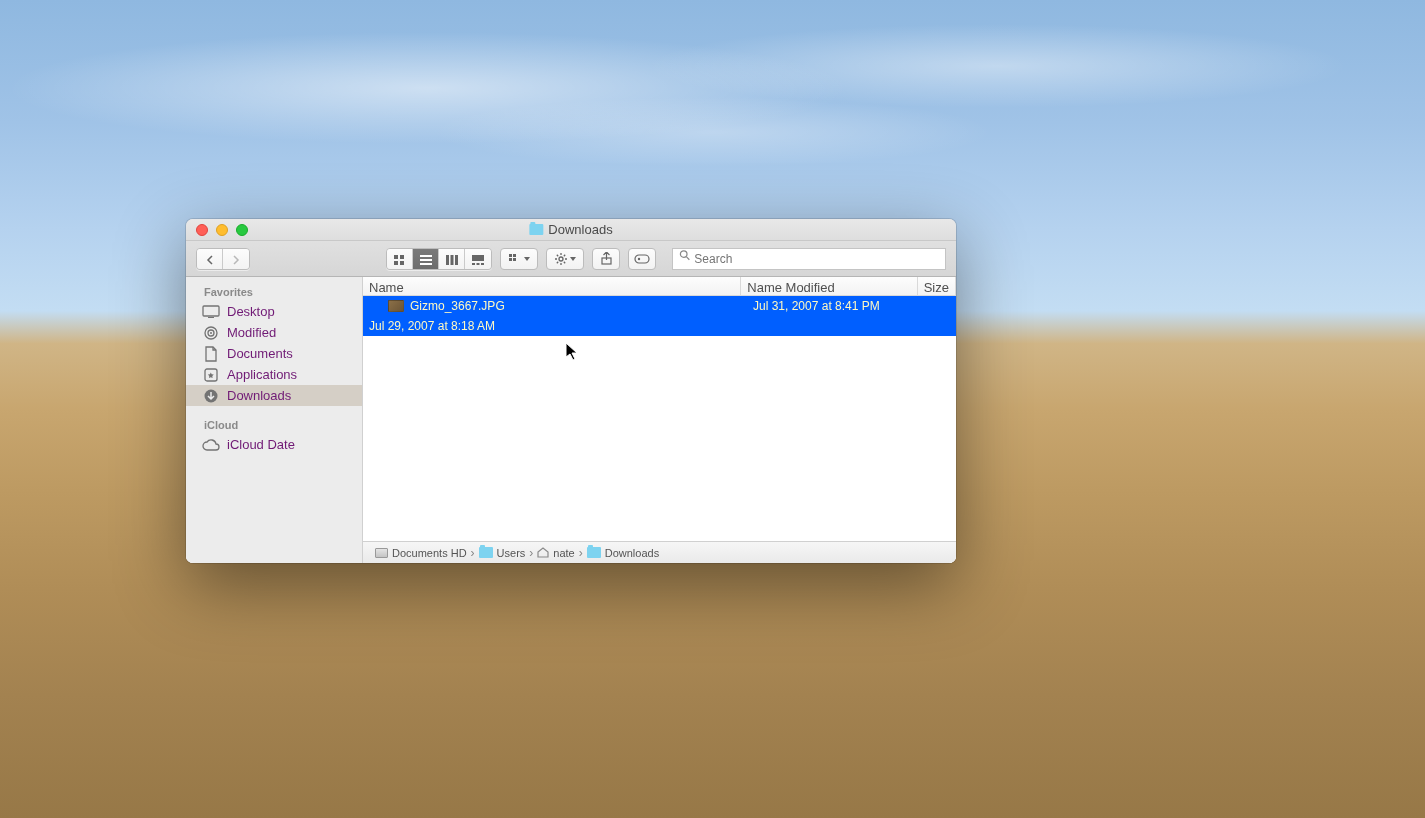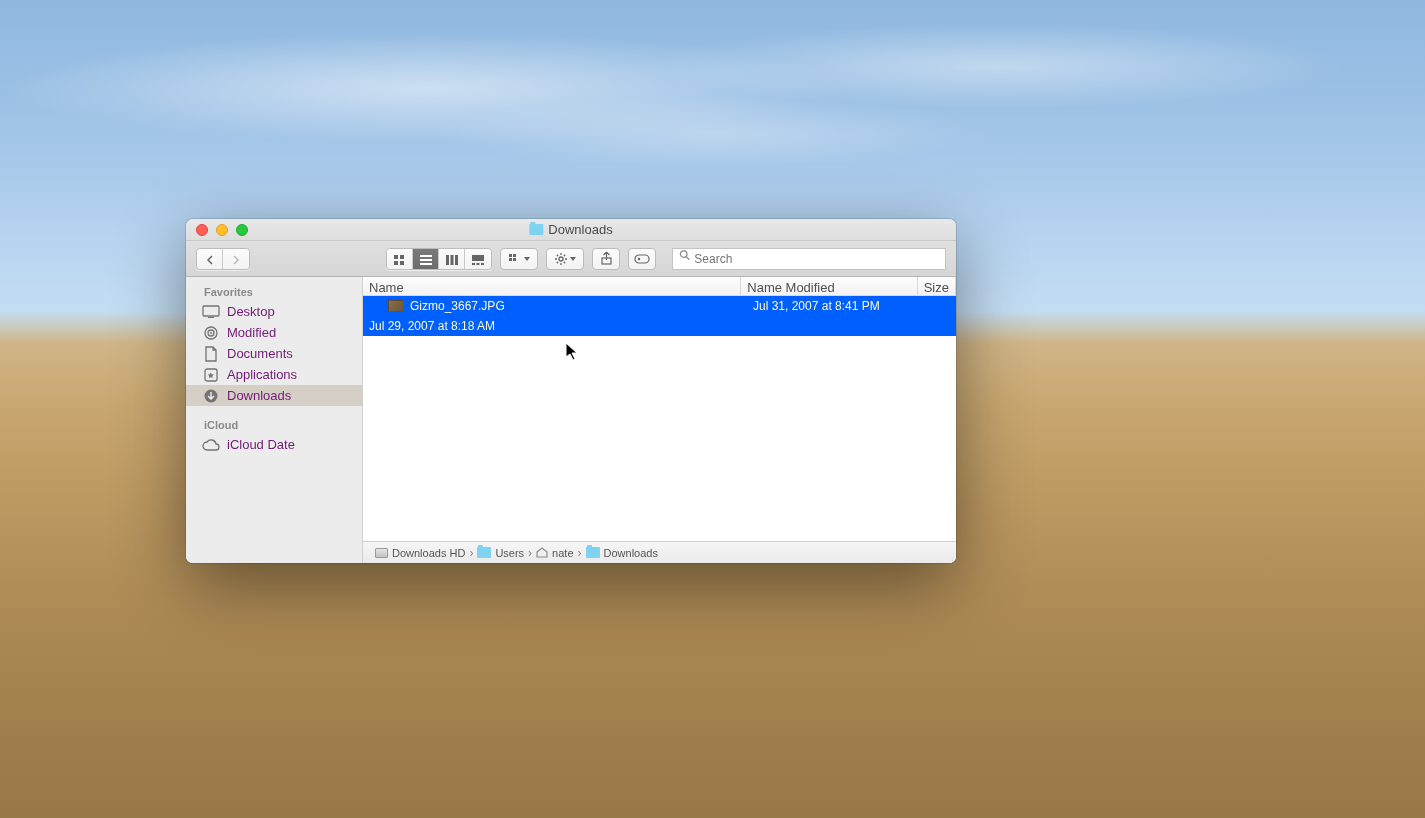--- a/index.html
+++ b/index.html
@@ -516,21 +516,21 @@
           <div class="file-cell-date">Jul 31, 2007 at 8:41 PM</div>
         </div>
         <div class="file-row selected">
           <div class="file-cell-date">Jul 29, 2007 at 8:18 AM</div>
         </div>
       </div>
 
       <div class="pathbar">
         <div class="path-seg">
           <span class="disk-icon"></span>
-          <span>Downloads HD</span>
+          <span>Documents HD</span>
         </div>
         <span class="path-sep">›</span>
         <div class="path-seg">
           <span class="folder-icon-small"></span>
           <span>Users</span>
         </div>
         <span class="path-sep">›</span>
         <div class="path-seg">
           <svg class="home-icon" width="12" height="11" viewBox="0 0 12 11">
               <path d="M1 5 L6 1 L11 5 v5 h-10 Z" stroke="#8a8a8a" stroke-width="1.2" fill="none"></path>

